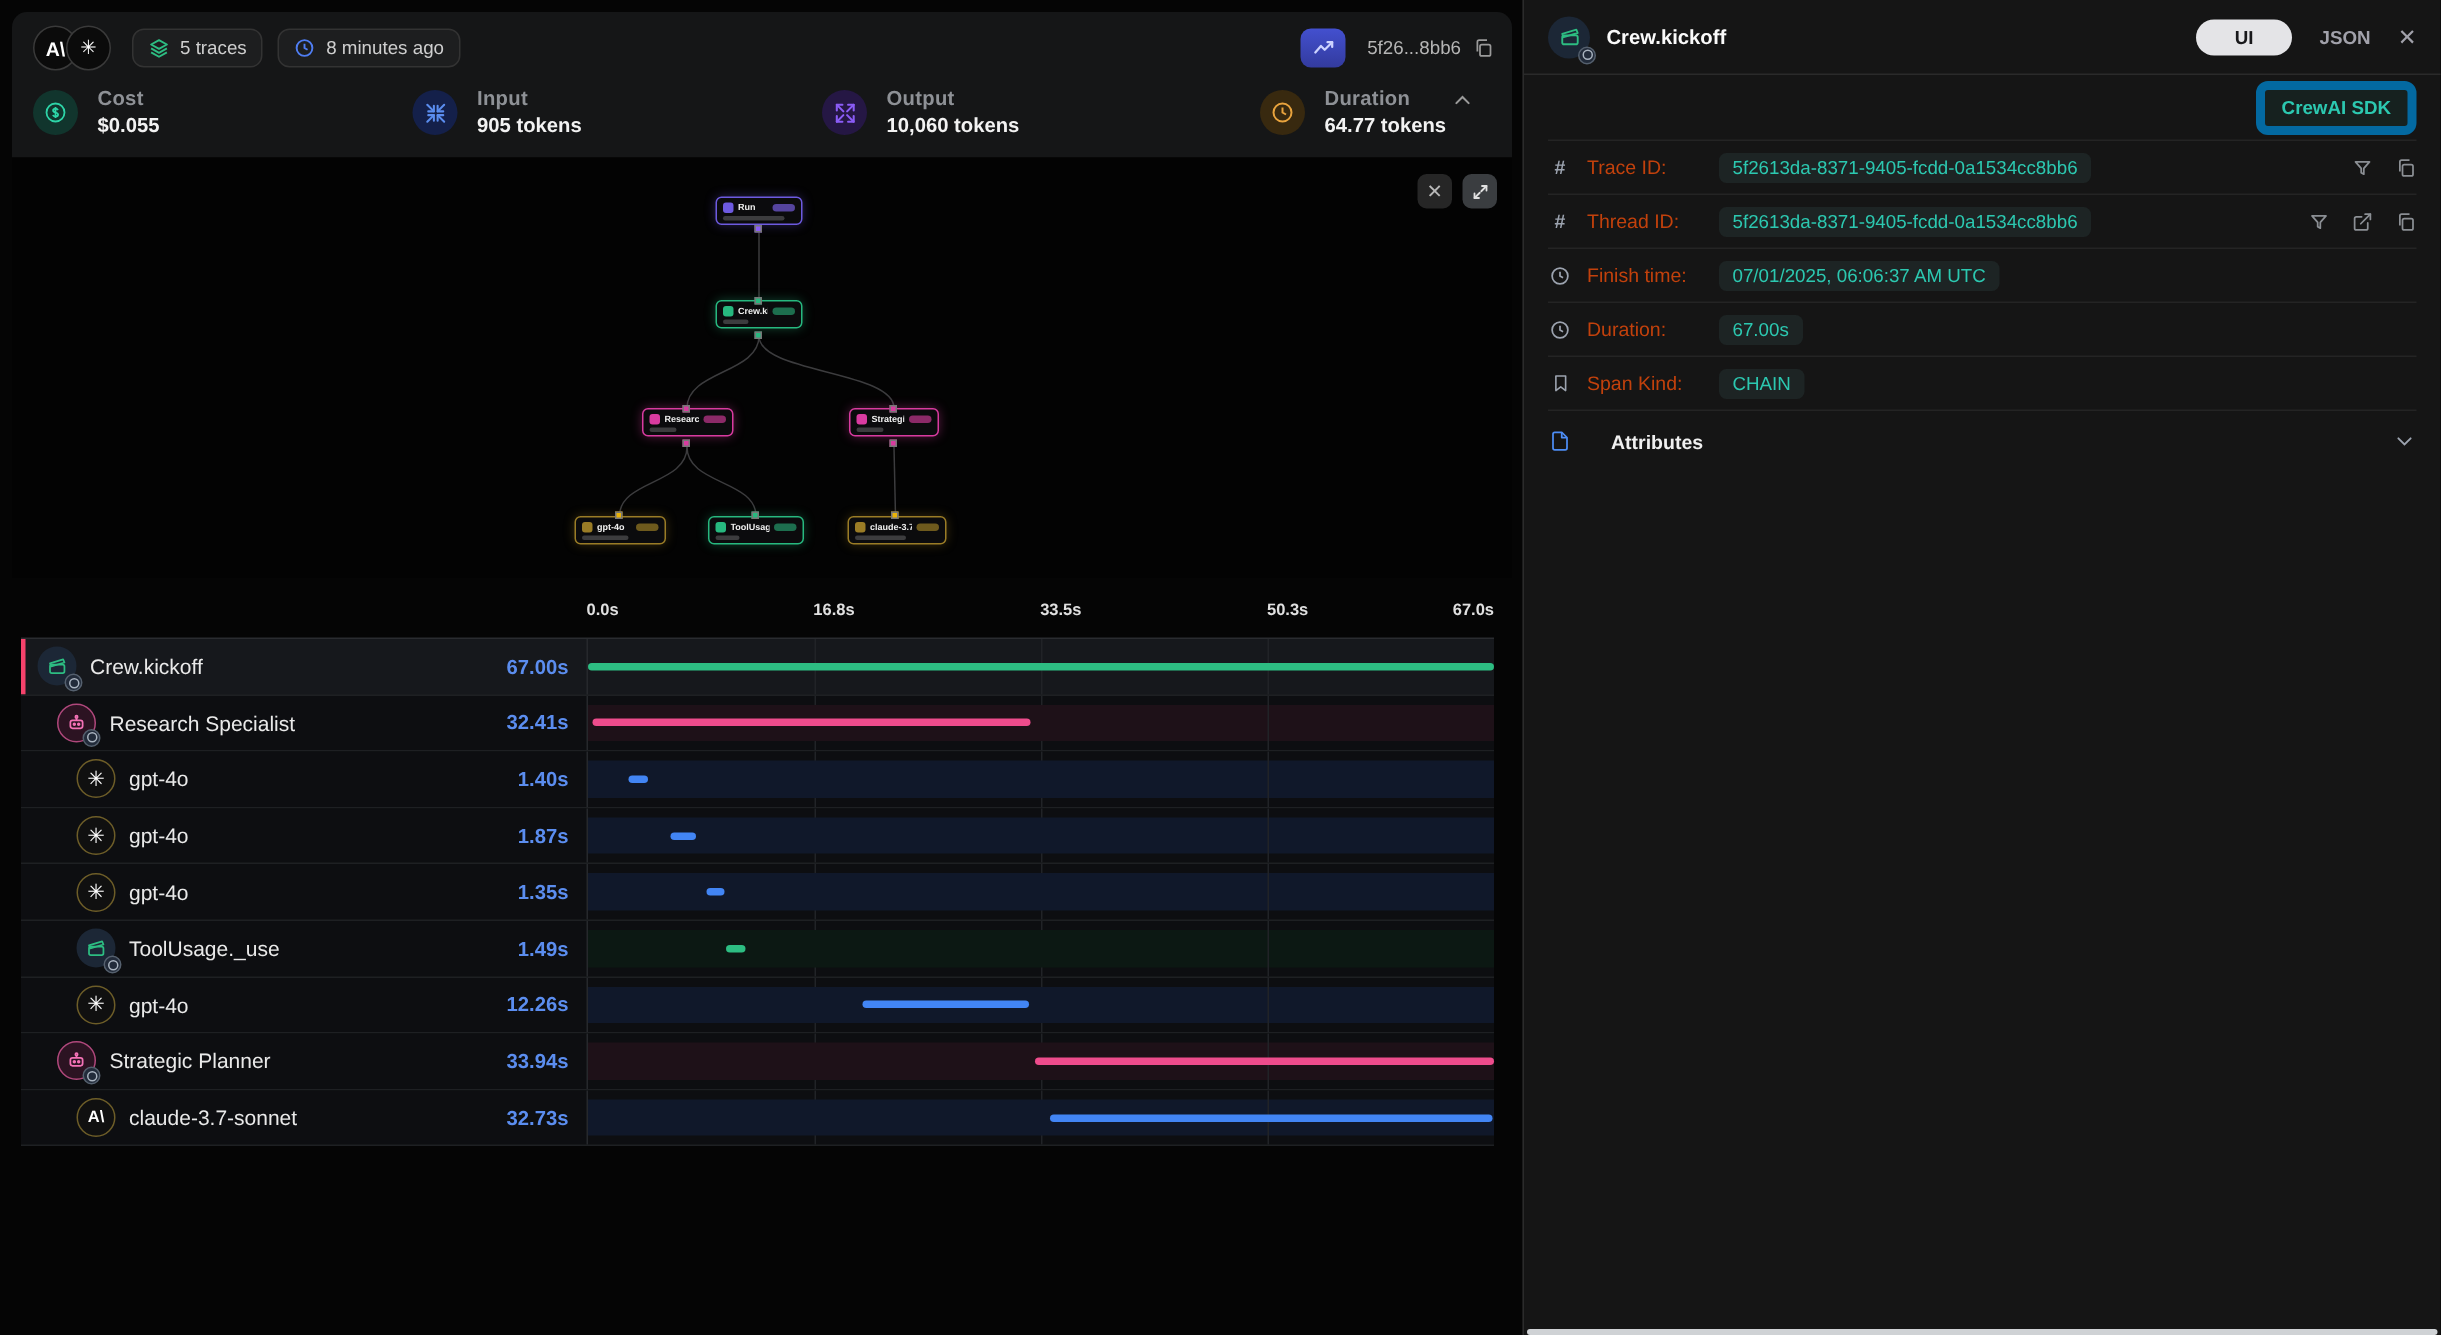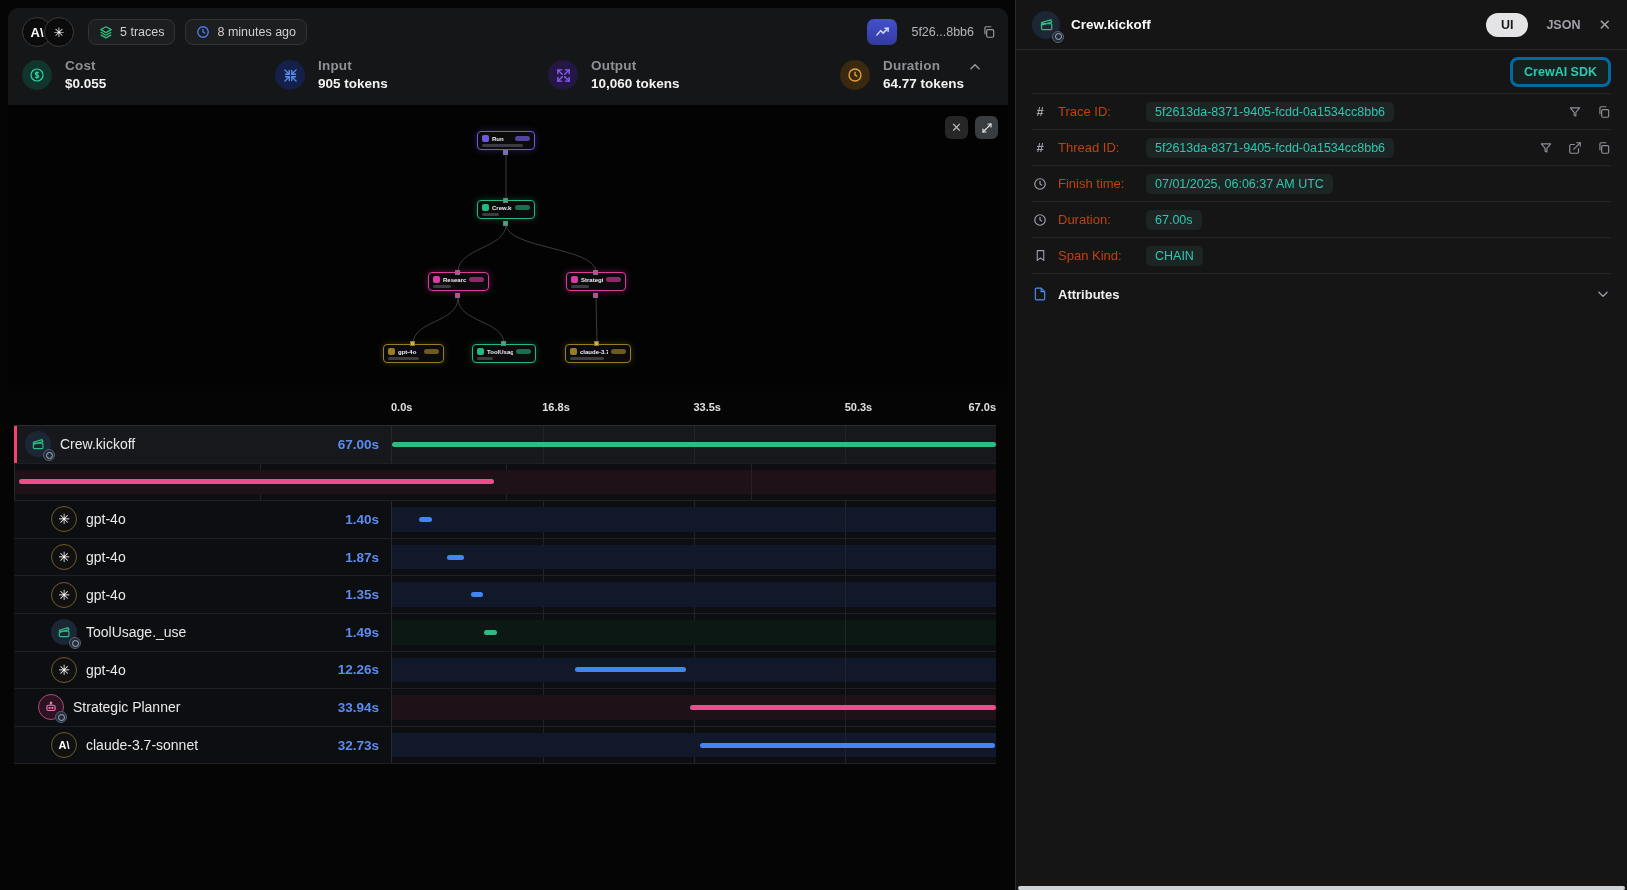--- a/index.html
+++ b/index.html
@@ -84,34 +84,34 @@
   .wf-track::before { left:25%; } .wf-track::after { left:75%; }
   .wf-track .mid { left:50%; }
   .tint { position:absolute; inset:6px 0 6px 0; }
   .tint-pink { background:#1e1118; } .tint-blue { background:#10182a; } .tint-green { background:#0c1813; }
   .wf-bar { position:absolute; top:50%; margin-top:-2.5px; height:5px; border-radius:3px; z-index:2; }
 
   
   .sp-header { display:flex; align-items:center; height:50px; padding:0 16px; border-bottom:1px solid #2a2a2a; }
   .sp-title { font-size:13.5px; font-weight:700; color:#fafafa; margin-left:11px; flex:1; }
   .tab-ui { background:#e4e4e7; color:#18181b; font-size:12.5px; font-weight:700; border-radius:999px;
-            padding:5px 15px; cursor:pointer; }
+            padding:5px 26px; cursor:pointer; }
   .tab-json { color:#a1a1aa; font-size:12.5px; font-weight:600; margin:0 18px; cursor:pointer; }
   .sp-close { color:#a1a1aa; font-size:15px; cursor:pointer; }
   .sp-body { padding:0 16px; }
   .sdk-row { display:flex; justify-content:flex-end; align-items:center; height:44px; border-bottom:1px solid #242424; }
-  .sdk-badge { border:3px solid #0369a1; color:#2cc8b0; background:rgba(44,200,176,.07); font-size:12.5px;
+  .sdk-badge { border:6px solid #0369a1; color:#2cc8b0; background:rgba(44,200,176,.07); font-size:12.5px;
                font-weight:700; border-radius:8px; padding:5px 11px; cursor:pointer; }
   .kv-row { display:flex; align-items:center; min-height:36px; border-bottom:1px solid #242424; gap:10px; }
   .kv-icon { width:16px; color:#9ca3af; display:flex; justify-content:center; font-size:13px; font-weight:600; flex:none; }
   .kv-label { font-size:13px; color:#c2410c; width:78px; flex:none; }
   .kv-chip { background:#1d2424; border-radius:5px; padding:3px 9px; font-size:12.5px; color:#2cc8b0; cursor:pointer; }
   .kv-actions { margin-left:auto; display:flex; gap:15px; color:#8b8f94; }
   .kv-actions svg { cursor:pointer; }
-  .attr-row { display:flex; align-items:center; height:40px; gap:10px; cursor:pointer; }
+  .attr-row { display:flex; align-items:center; height:40px; gap:26px; cursor:pointer; }
   .attr-label { font-size:13px; font-weight:700; color:#f0f0f0; flex:1; }
   .h-scrollbar { position:absolute; left:2px; right:2px; bottom:0; height:4px; background:#dfe3e6; border-radius:2px; opacity:.92; cursor:pointer; }
 
   svg { display:block; }
 </style>
 </head>
 <body>
 
 <div class="main-col">
 
@@ -342,20 +342,34 @@
           <span class="wf-name">Crew.kickoff</span>
           <span class="wf-dur">67.00s</span>
         </div>
         <div class="wf-track">
             <span class="mid"></span>
             <span class="wf-bar" style="left: 0%; width: 100%; background: rgb(45, 189, 130);"></span>
           </div>
       </div>
 
       <div class="wf-row lvl1">
+        <div class="wf-label">
+          <span class="wf-icon wfi-agent">
+            <svg width="14" height="14" viewBox="0 0 24 24" fill="none" stroke="#f472b6" stroke-width="2" stroke-linejoin="round">
+                <rect x="5" y="9" width="14" height="9" rx="2.5"></rect>
+                <circle cx="9.5" cy="13.5" r="1" fill="#f472b6"></circle>
+                <circle cx="14.5" cy="13.5" r="1" fill="#f472b6"></circle>
+                <path d="M12 9V6.5"></path>
+                <circle cx="12" cy="5" r="1.3"></circle>
+              </svg>
+            <span class="sub-badge"></span>
+          </span>
+          <span class="wf-name">Research Specialist</span>
+          <span class="wf-dur">32.41s</span>
+        </div>
         <div class="wf-track">
             <span class="mid"></span>
             <span class="tint tint-pink"></span>
             <span class="wf-bar" style="left: 0.447761%; width: 48.3731%; background: rgb(238, 76, 140);"></span>
           </div>
       </div>
 
       <div class="wf-row lvl2">
         <div class="wf-label">
           <span class="wf-icon wfi-openai">

